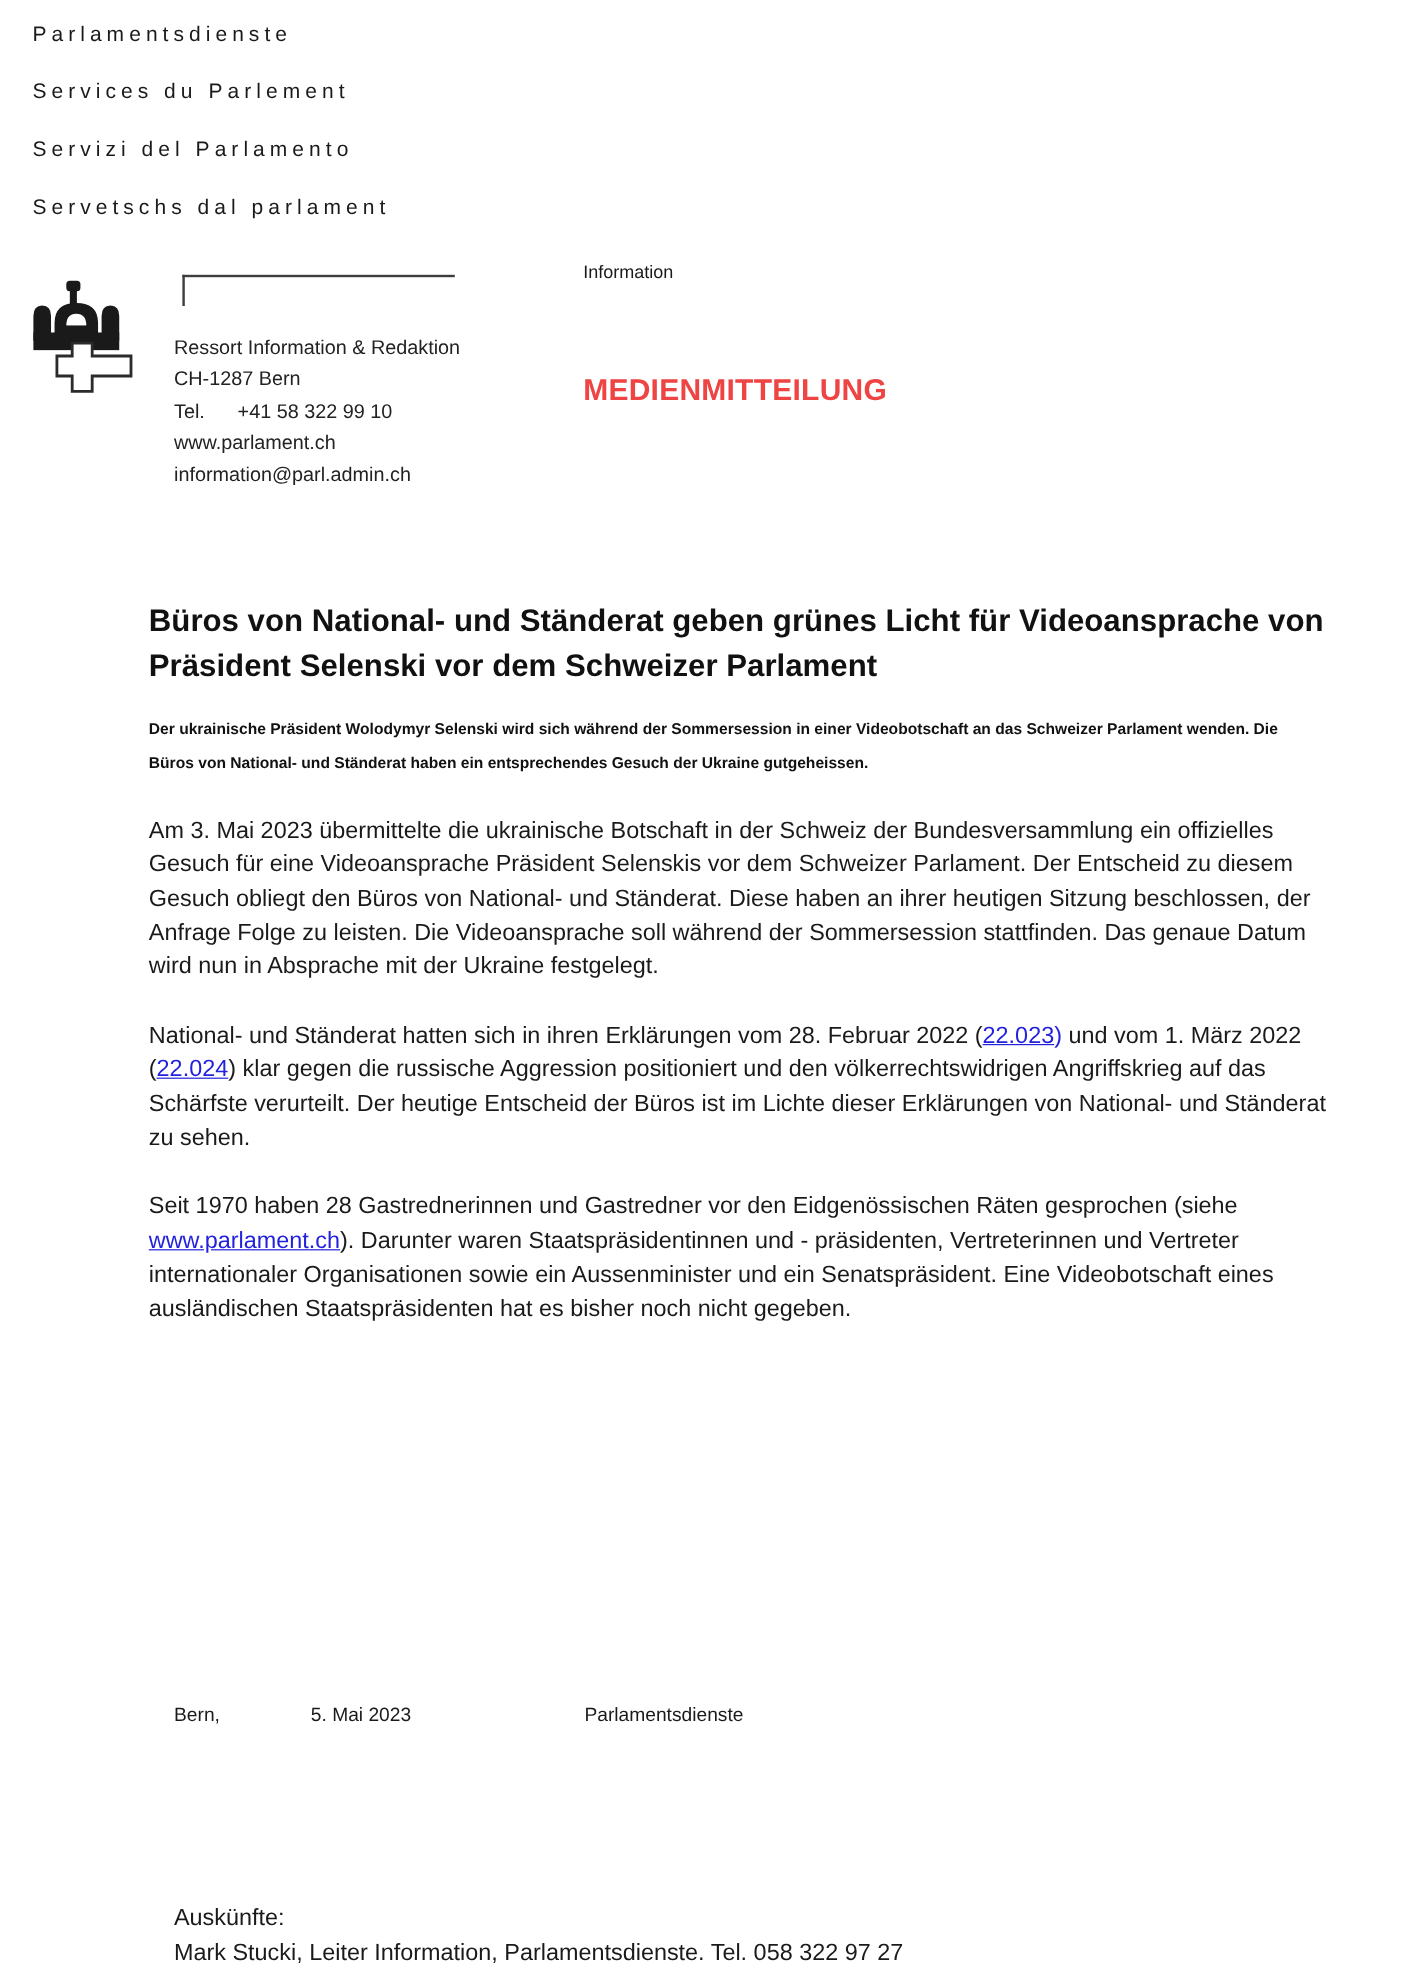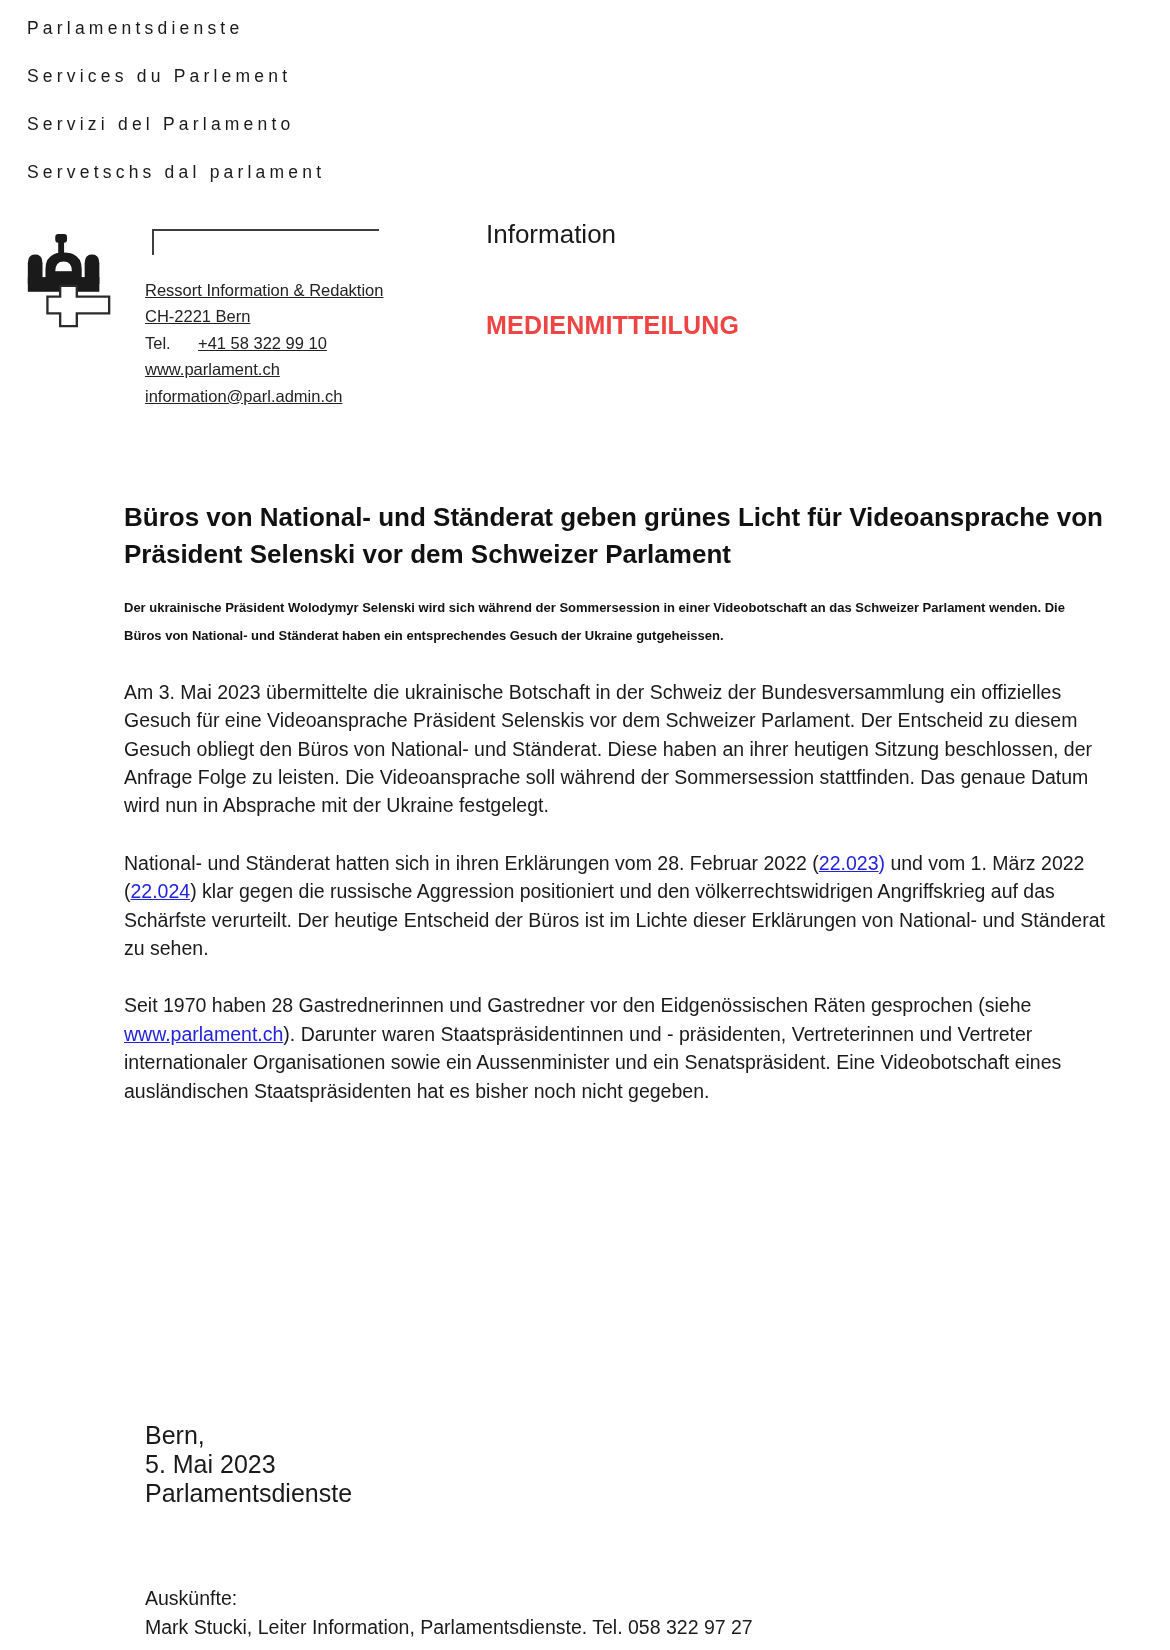--- a/index.html
+++ b/index.html
@@ -24,34 +24,34 @@
   
   .logo { position:absolute; left:24px; top:232px; width:88px; height:98px; }
   
   .bracket {
     position:absolute; left:152px; top:229px;
     width:227px; height:26px;
     border-top:2px solid #3d3d3d;
     border-left:2px solid #3d3d3d;
   }
   
-  .contact { position:absolute; left:145px; top:277px; font-size:16.5px; line-height:26.4px; color:#222;text-decoration:underline; }
+  .contact { position:absolute; left:145px; top:277px; font-size:16.5px; line-height:26.4px; color:#222; }
   .contact .tel-label { display:inline-block; width:53px; }
   
-  .info-label { position:absolute; left:486px; top:219px; font-size:26px; color:#1a1a1a; }
+  .info-label { position:absolute; left:486px; top:219px; font-size:15px; color:#1a1a1a; }
   .doc-kind  { position:absolute; left:486px; top:311px; font-size:25px; font-weight:bold; letter-spacing:0.2px; color:#ef4444; }
   
   .body { position:absolute; left:124px; top:499px; width:981px; color:#1a1a1a; }
   .title { font-size:26px; line-height:37px; font-weight:bold; margin-bottom:21px; color:#111; }
   .lead  { font-size:13px; line-height:28.4px; font-weight:bold; margin-bottom:27px; color:#111; }
   .para  { font-size:19.5px; line-height:28.4px; margin-bottom:29px; }
   a.link, .link { color:var(--link,#2222dd); text-decoration:underline; cursor:pointer; }
   .link-paren { color:var(--link,#2222dd); text-decoration:none; }
   
-  .signature { position:absolute; left:145px; top:1421px; display:flex; font-size:25px; color:#1a1a1a;flex-direction:column; }
+  .signature { position:absolute; left:145px; top:1421px; display:flex; font-size:16px; color:#1a1a1a; }
   .sig-place { width:114px; }
   .sig-date  { width:228px; }
   
   .footer { position:absolute; left:145px; top:1584px; font-size:19.5px; line-height:28.5px; color:#1a1a1a; }
 </style>
 </head>
 <body>
 
 <div class="page">
 
@@ -77,21 +77,21 @@
 
     <rect x="3" y="46" width="73" height="15" fill="#1a1a1a"></rect>
 
     <path d="M36,55 L53,55 L53,66 L86,66 L86,83 L53,83 L53,96 L36,96 L36,83 L23,83 L23,66 L36,66 Z" fill="#ffffff" stroke="#2b2b2b" stroke-width="2.4"></path>
   </svg>
 
   <div class="bracket"></div>
 
   <div class="contact">
     <div>Ressort Information &amp; Redaktion</div>
-    <div>CH-2221 Bern</div>
+    <div>CH-1287 Bern</div>
     <div><span class="tel-label">Tel.</span><span>+41 58 322 99 10</span></div>
     <div>www.parlament.ch</div>
     <div>information@parl.admin.ch</div>
   </div>
 
   <div class="info-label">Information</div>
   <div class="doc-kind">MEDIENMITTEILUNG</div>
 
   <div class="body">
     <div class="title">Büros von National- und Ständerat geben grünes Licht für Videoansprache von Präsident Selenski vor dem Schweizer Parlament</div>

